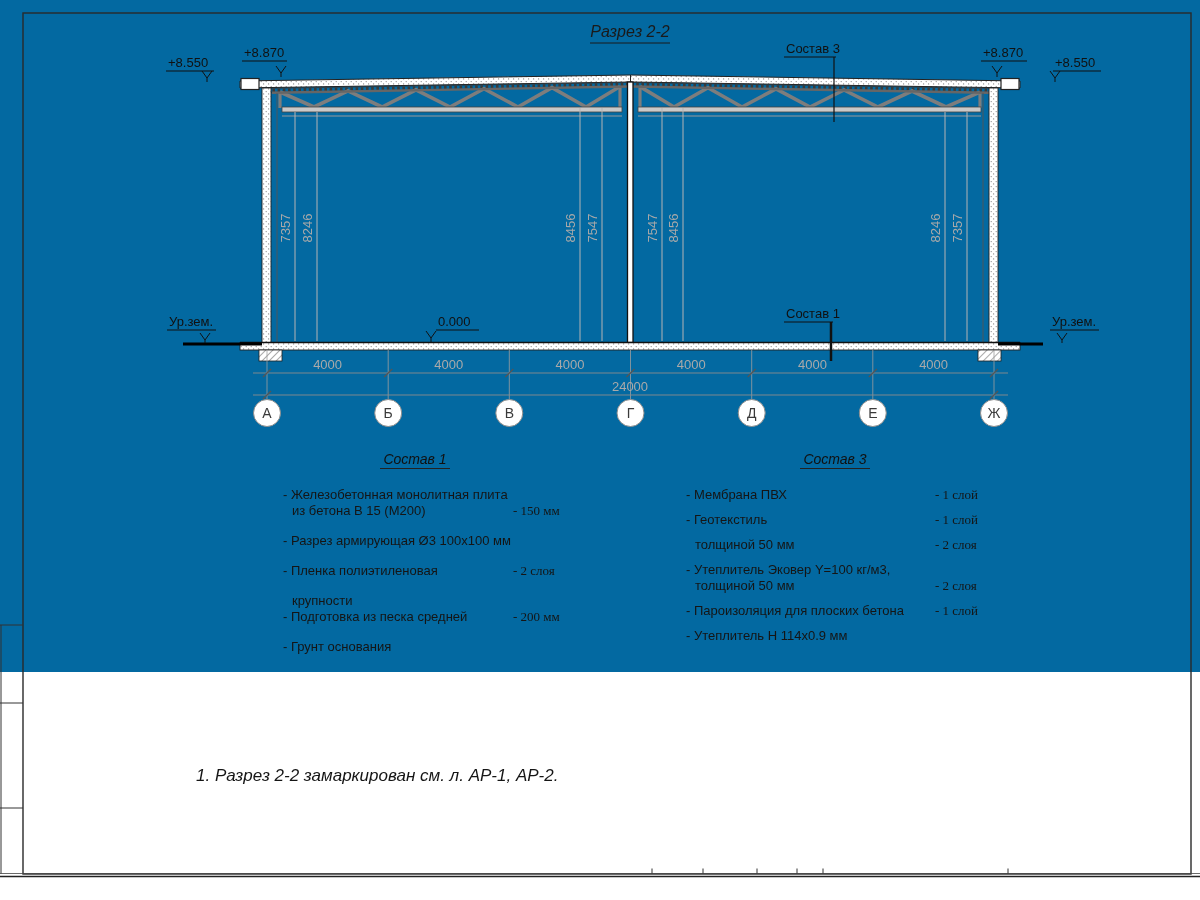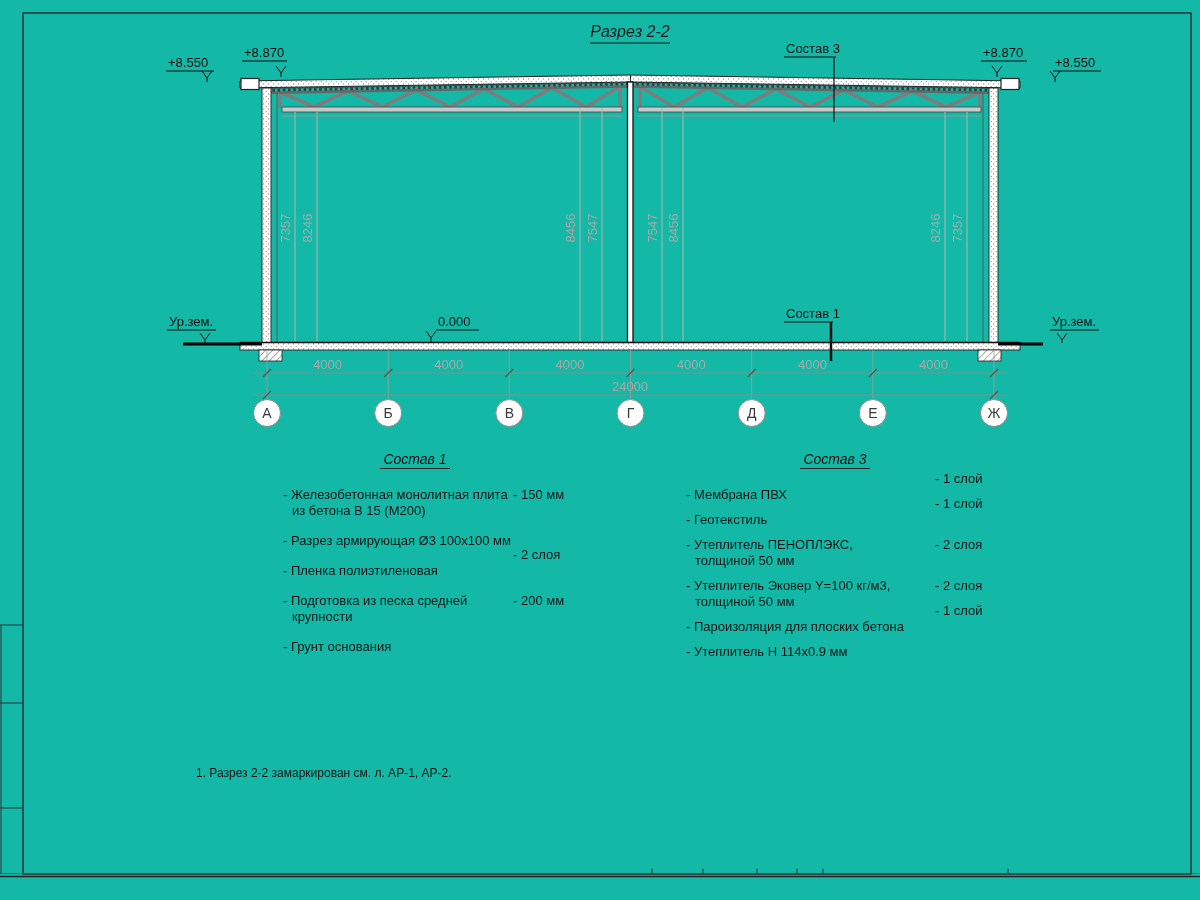--- a/index.html
+++ b/index.html
@@ -1,33 +1,33 @@
 <!DOCTYPE html>
 <html><head>
 <meta charset="utf-8">
 <style>
   html,body{margin:0;padding:0;background:#fff;width:1200px;height:900px;overflow:hidden;
     font-family:"Liberation Sans", sans-serif;color:#111;}
-  #stage{position:relative;width:1200px;height:900px;background:#14b8a6;}
+  #stage{position:relative;width:1200px;height:672px;background:#0369a1;}
   svg{position:absolute;left:0;top:0;}
   svg text{font-family:"Liberation Sans", sans-serif;}
   .lbl{font-size:13px;fill:#111;}
   .dimtxt{font-size:13px;fill:#a9a9a9;}
   .axis-letter{font-size:14px;fill:#3a3a3a;}
   .title-txt{font-size:16px;font-style:italic;fill:#1a1a1a;}
   .spec{position:absolute;font-size:13px;line-height:16px;color:#151515;}
   .spec-item{position:relative;}
   .s1 .spec-item{margin-bottom:14px;margin-left:18px;}
   .s3 .spec-item{margin-bottom:9px;}
-  .spec-val{position:absolute;bottom:16px;white-space:nowrap;}
+  .spec-val{position:absolute;bottom:0;white-space:nowrap;font-family:Liberation Serif, serif;}
   .s1 .spec-val{left:230px;}
   .s3 .spec-val{left:249px;}
   .spec-head{position:absolute;text-align:center;font-size:14px;font-style:italic;}
   .spec-head span{border-bottom:1px solid #222;padding:0 3px 1px 3px;}
-  .note{position:absolute;font-size:12px;color:#151515;}
+  .note{position:absolute;font-size:17px;color:#151515;font-style:italic;}
 </style>
 </head>
 <body>
 
 <div id="stage">
 
 <svg width="1200" height="900" viewBox="0 0 1200 900">
   <defs>
     <pattern id="stip" width="5" height="5" patternUnits="userSpaceOnUse">
       <rect width="5" height="5" fill="#fff"></rect>
@@ -226,43 +226,42 @@
     <span class="spec-val">- 150 мм</span>
   </div>
   <div class="spec-item">
     <div>- Разрез армирующая Ø3 100х100 мм</div>
   </div>
   <div class="spec-item">
     <div>- Пленка полиэтиленовая</div>
     <span class="spec-val">- 2 слоя</span>
   </div>
   <div class="spec-item">
+    <div style="padding-left:9px">крупности</div>
     <div>- Подготовка из песка средней</div>
-    <div style="padding-left:9px">крупности</div>
     <span class="spec-val">- 200 мм</span>
   </div>
   <div class="spec-item">
     <div>- Грунт основания</div>
   </div>
 </div>
 
 <div class="spec-head" style="left:760px;top:451px;width:150px">
   <span>Состав 3</span>
 </div>
 <div class="spec s3" style="left:686px;top:487px;width:330px">
   <div class="spec-item">
     <div>- Мембрана ПВХ</div>
     <span class="spec-val">- 1 слой</span>
   </div>
   <div class="spec-item">
     <div>- Геотекстиль</div>
     <span class="spec-val">- 1 слой</span>
   </div>
   <div class="spec-item">
-    <div>- Утеплитель ПЕНОПЛЭКС,</div>
     <div style="padding-left:9px">толщиной 50 мм</div>
     <span class="spec-val">- 2 слоя</span>
   </div>
   <div class="spec-item">
     <div>- Утеплитель Эковер Y=100 кг/м3,</div>
     <div style="padding-left:9px">толщиной 50 мм</div>
     <span class="spec-val">- 2 слоя</span>
   </div>
   <div class="spec-item">
     <div>- Пароизоляция для плоских бетона</div>

